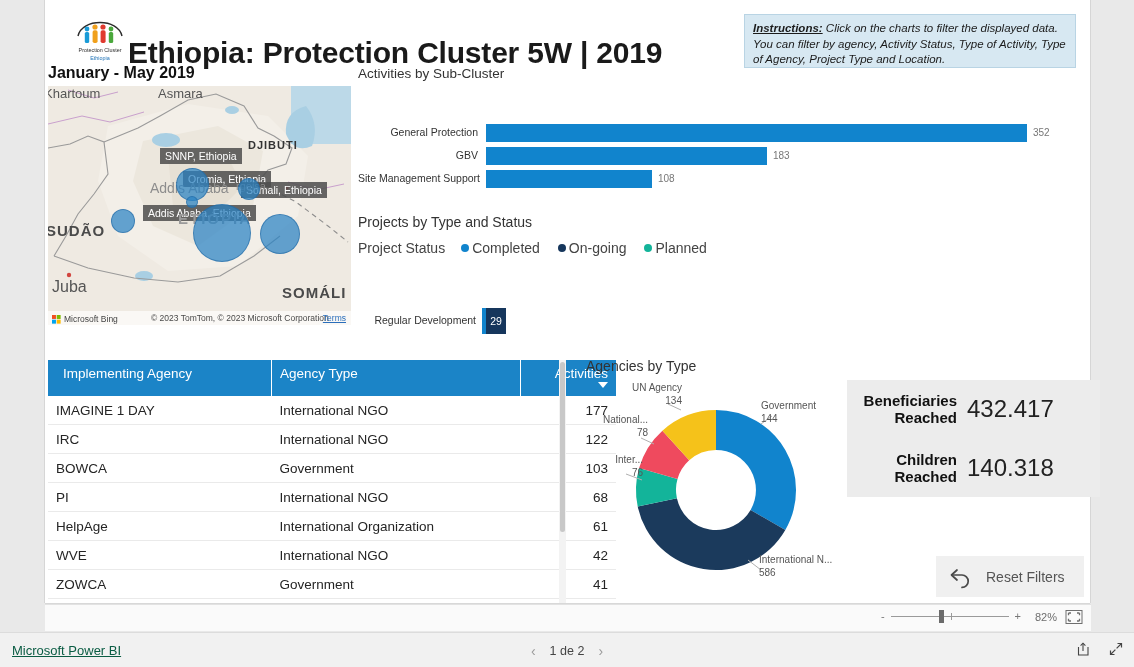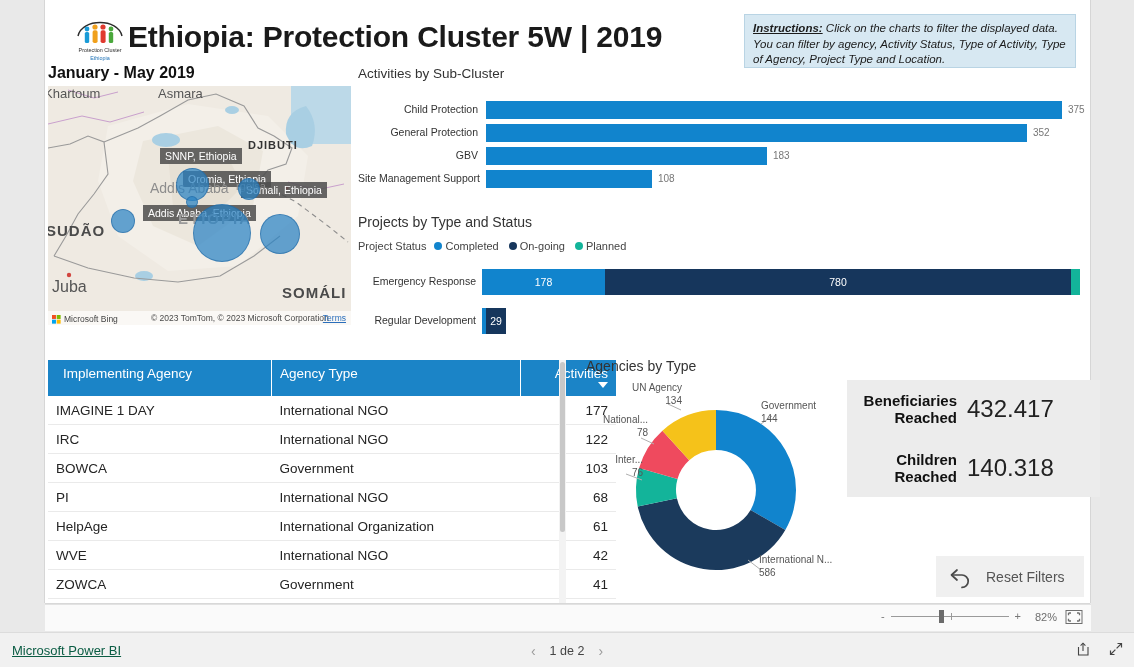--- a/index.html
+++ b/index.html
@@ -65,21 +65,21 @@
 
   
   .subcluster{position:absolute;left:358px;top:90px;width:730px;height:104px;}
   .sc-row{position:absolute;left:0;width:730px;height:18px;}
   .sc-labelbox{position:absolute;left:0;top:2px;width:120px;text-align:right;font-size:10.5px;color:#333;white-space:nowrap;}
   .sc-bar{position:absolute;left:128px;top:0;height:18px;background:#1184cd;}
   .sc-val{position:absolute;top:3px;font-size:10px;color:#777;white-space:nowrap;}
 
   
   .projects{position:absolute;left:358px;top:214px;width:730px;height:130px;}
-  .legend{position:absolute;left:0;top:26px;font-size:11px;color:#444;display:flex;align-items:flex-end;gap:4px;white-space:nowrap;}
+  .legend{position:absolute;left:0;top:26px;font-size:14px;color:#444;display:flex;align-items:flex-end;gap:12px;white-space:nowrap;}
   .legend .lbl{margin-right:4px;}
   .legend .itm{display:flex;align-items:center;gap:3px;margin-right:6px;}
   .dot{width:8px;height:8px;border-radius:50%;display:inline-block;}
 
   .pj-row{position:absolute;left:0;width:730px;height:26px;}
   .pj-labelbox{position:absolute;left:0;top:6px;width:118px;text-align:right;font-size:10.5px;color:#333;white-space:nowrap;}
   .pj-track{position:absolute;left:124px;top:0;height:26px;}
   .pj-seg{position:absolute;top:0;height:26px;display:flex;align-items:center;justify-content:center;
           color:#fff;font-size:10.5px;}
 
@@ -166,21 +166,21 @@
           <circle cx="31" cy="17" r="2.6" fill="#e03a2f"></circle>
           <rect x="28.6" y="20.2" width="5" height="12.8" rx="1.8" fill="#e03a2f"></rect>
           <circle cx="39" cy="19" r="2.4" fill="#4aa83c"></circle>
           <rect x="36.8" y="22" width="4.4" height="11" rx="1.6" fill="#4aa83c"></rect>
         </g>
         <text x="28" y="42" font-family="Liberation Sans, sans-serif" font-size="5.4" fill="#2b2b2b" text-anchor="middle">Protection Cluster</text>
         <text x="28" y="49.5" font-family="Liberation Sans, sans-serif" font-size="5.4" fill="#1a6fb5" text-anchor="middle">Ethiopia</text>
       </svg>
     </div>
 
-    <div class="report-title" style="left:83px;top:20px;">Ethiopia: Protection Cluster 5W | 2019</div>
+    <div class="report-title" style="left:83px;top:36px;">Ethiopia: Protection Cluster 5W | 2019</div>
 
     <div class="period" style="left:3px;top:64px;">January - May 2019</div>
 
     <div class="instructions" style="left:699px;top:14px;">
       <b>Instructions:</b><span> Click on the charts to filter the displayed data. You can filter by agency, Activity Status, Type of Activity, Type of Agency, Project Type and Location.</span>
     </div>
 
     <div class="map-panel" style="left:3px;top:86px;">
       <svg class="map-bg" width="303" height="239" viewBox="0 0 303 239">
         <rect x="0" y="0" width="303" height="239" fill="#efeae2"></rect>
@@ -241,25 +241,20 @@
         </span>
         <span style="position:absolute;left:103px;bottom:2px;">© 2023 TomTom, © 2023 Microsoft Corporation</span>
         <span class="terms" style="position:absolute;right:5px;bottom:2px;cursor:pointer;">Terms</span>
       </div>
     </div>
 
     <div class="sec-title" style="left:313px;top:66px;">Activities by Sub-Cluster</div>
 
     <div class="subcluster" style="left:313px;top:95px;">
 
-      <div class="sc-row" style="top:6px;">
-        <div class="sc-labelbox">Child Protection</div>
-        <div class="sc-bar" style="width:576px;"></div>
-        <div class="sc-val" style="left:710px;">375</div>
-      </div>
 
       <div class="sc-row" style="top:29px;">
         <div class="sc-labelbox">General Protection</div>
         <div class="sc-bar" style="width:541px;"></div>
         <div class="sc-val" style="left:675px;">352</div>
       </div>
 
       <div class="sc-row" style="top:52px;">
         <div class="sc-labelbox">GBV</div>
         <div class="sc-bar" style="width:281px;"></div>
@@ -286,28 +281,20 @@
         <span class="itm">
           <span class="dot" style="background:#16365c;"></span>
           <span>On-going</span>
         </span>
         <span class="itm">
           <span class="dot" style="background:#13b49a;"></span>
           <span>Planned</span>
         </span>
       </div>
 
-      <div class="pj-row" style="top:55px;">
-        <div class="pj-labelbox">Emergency Response</div>
-        <div class="pj-track" style="width:600px;">
-          <div class="pj-seg" style="left:0;width:123px;background:#1184cd;">178</div>
-          <div class="pj-seg" style="left:123px;width:466px;background:#16365c;">780</div>
-          <div class="pj-seg" style="left:589px;width:9px;background:#13b49a;"></div>
-        </div>
-      </div>
 
       <div class="pj-row" style="top:94px;">
         <div class="pj-labelbox">Regular Development</div>
         <div class="pj-track" style="width:600px;">
           <div class="pj-seg" style="left:0;width:4px;background:#1184cd;"></div>
           <div class="pj-seg" style="left:4px;width:20px;background:#16365c;">29</div>
         </div>
       </div>
 
     </div>

